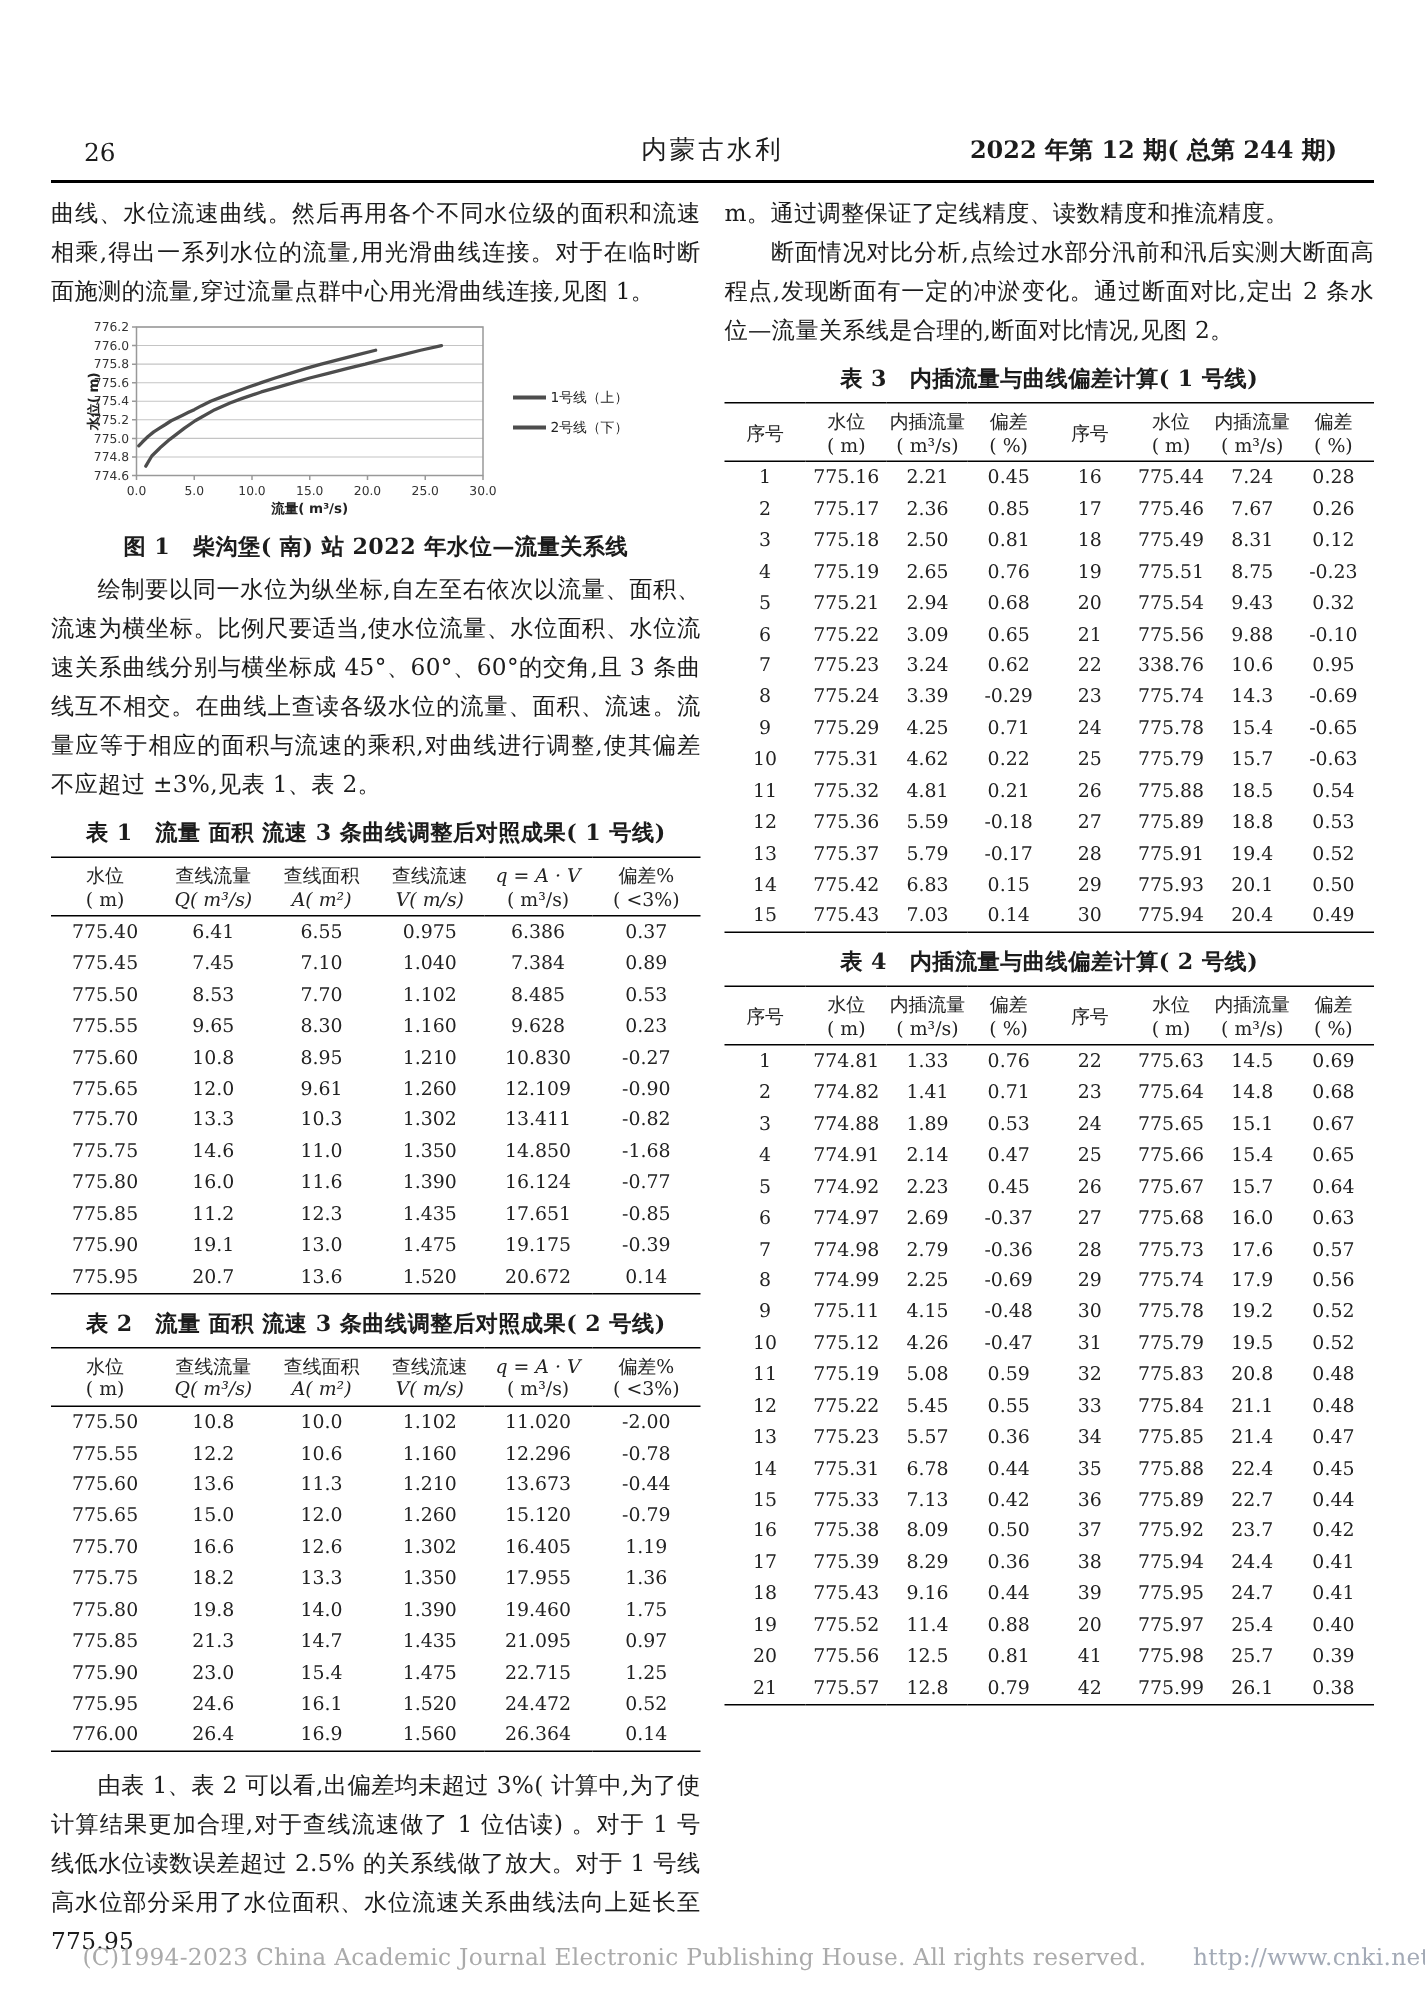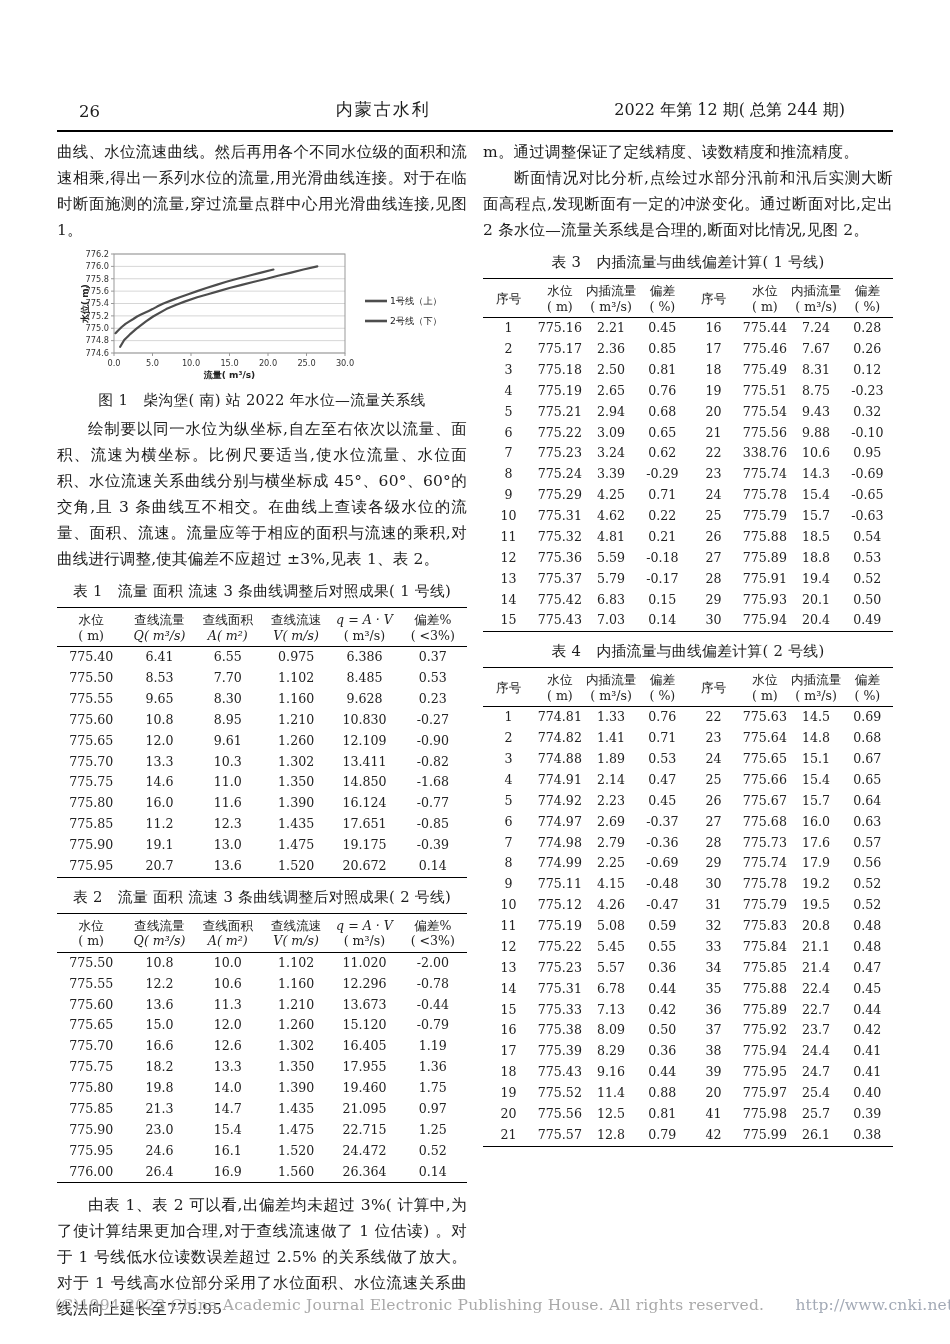--- a/index.html
+++ b/index.html
@@ -1,42 +1,42 @@
 <!DOCTYPE html>
 <html lang="zh"><head>
 <meta charset="utf-8">
 <style>
   html,body{margin:0;padding:0;background:#ffffff;}
   body{
     width:950px;height:1344px;position:relative;
     font-family:"DejaVu Serif","Liberation Serif",serif;
     color:#1c1c1c;overflow:hidden;
   }
-  .page{box-sizing:border-box;width:950px;min-height:1344px;padding:0 57px;}
+  .page{box-sizing:border-box;width:950px;min-height:1344px;padding:0 34px;}
   
   .header{
     display:grid;grid-template-columns:1fr 1fr 1fr;align-items:end;
     padding-top:88px;font-size:16px;
   }
   .header .pageno{text-align:left;padding-left:22px;font-size:16.5px;}
-  .header .journal{text-align:left;font-size:17px;letter-spacing:2px;margin-top:10px;}
-  .header .issue{text-align:left;font-size:16px;}
+  .header .journal{text-align:center;font-size:17px;letter-spacing:2px;}
+  .header .issue{text-align:center;font-size:16px;font-weight:bold;}
   .header-rule{border-bottom:2px solid #000;margin-top:9px;}
   
   .columns{display:flex;gap:16px;margin-top:7px;}
   .col{flex:1 1 0;min-width:0;}
   p.body-text{
     margin:0;font-size:15.5px;line-height:26px;text-align:justify;
     letter-spacing:0.2px;
   }
   p.indent{text-indent:2em;}
   
   .figure-block{margin:4px 0 0 22px;}
   .figure-caption,.table-caption{
-    text-align:center;font-weight:normal;font-size:14.8px;
+    text-align:center;font-weight:bold;font-size:14.8px;
     margin:7px 0 6px 0;letter-spacing:0.3px;
   }
   .table-caption{margin-top:10px;}
   svg text{font-family:"DejaVu Sans","Liberation Sans",sans-serif;}
   
   table.dtable{
     width:100%;border-collapse:collapse;table-layout:fixed;
     font-size:12.6px;color:#222;
     border-top:1.8px solid #000;border-bottom:1.8px solid #000;
   }
@@ -173,20 +173,28 @@
             <tbody>
               <tr>
                 <td>775.40</td>
                 <td>6.41</td>
                 <td>6.55</td>
                 <td>0.975</td>
                 <td>6.386</td>
                 <td>0.37</td>
               </tr>
               <tr>
+                <td>775.45</td>
+                <td>7.45</td>
+                <td>7.10</td>
+                <td>1.040</td>
+                <td>7.384</td>
+                <td>0.89</td>
+              </tr>
+              <tr>
                 <td>775.50</td>
                 <td>8.53</td>
                 <td>7.70</td>
                 <td>1.102</td>
                 <td>8.485</td>
                 <td>0.53</td>
               </tr>
               <tr>
                 <td>775.55</td>
                 <td>9.65</td>

